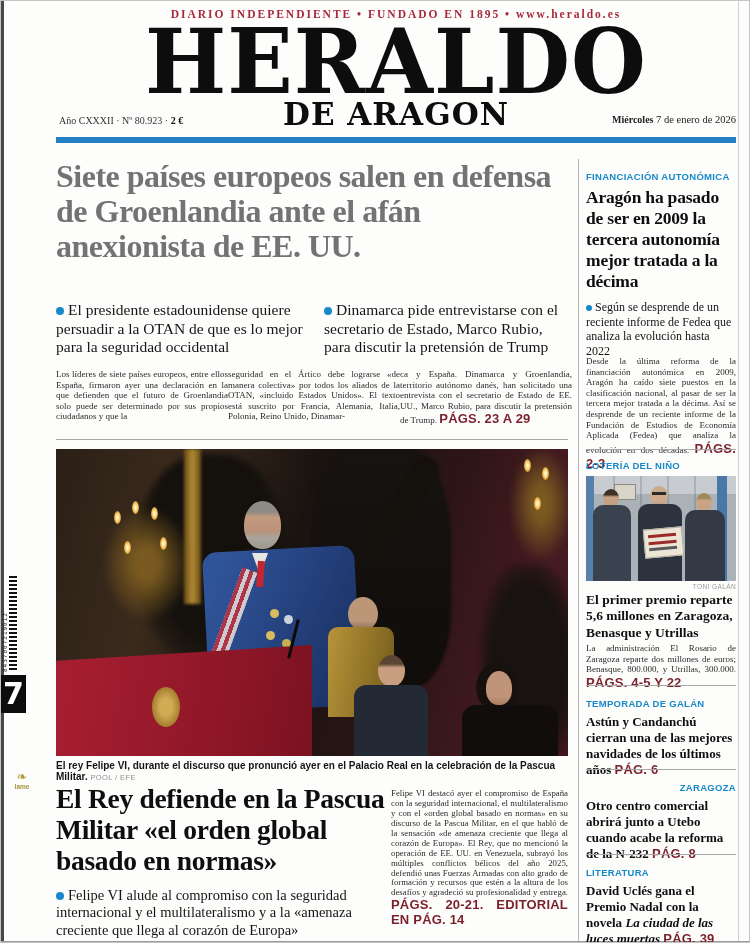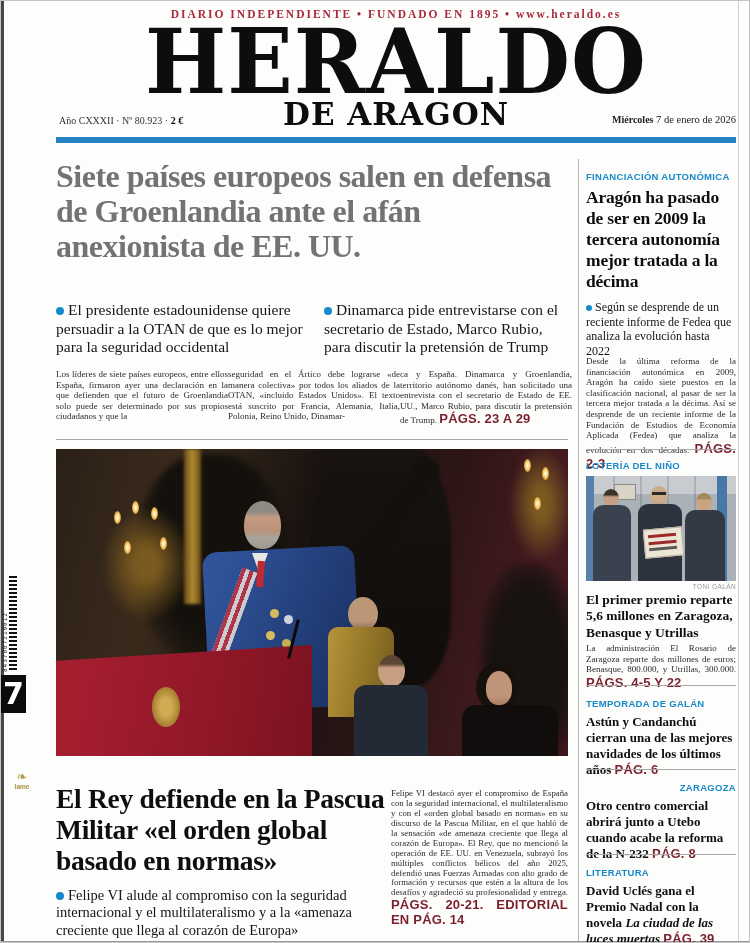--- a/index.html
+++ b/index.html
@@ -158,20 +158,21 @@
 
     <div class="ph" style="left:292px;top:148px;width:30px;height:34px;border-radius:50%;background:linear-gradient(#bb9778 70%,#8a6a52);"></div>
     <div class="ph" style="left:272px;top:178px;width:66px;height:90px;border-radius:10px 10px 0 0;background:linear-gradient(100deg,#b8943a,#8f7226 60%,#6e5a1e);"></div>
     <div class="ph" style="left:322px;top:206px;width:27px;height:32px;border-radius:50%;background:linear-gradient(#5a4632 0 28%,#c79e80 40%);"></div>
     <div class="ph" style="left:298px;top:236px;width:74px;height:71px;border-radius:12px 12px 0 0;background:#232a35;"></div>
     <div class="ph" style="left:420px;top:214px;width:42px;height:48px;border-radius:50%;background:#17110e;"></div>
     <div class="ph" style="left:430px;top:222px;width:26px;height:34px;border-radius:50% 50% 45% 45%;background:linear-gradient(#c09478 75%,#a87e62);"></div>
     <div class="ph" style="left:406px;top:256px;width:96px;height:51px;border-radius:14px 14px 0 0;background:#110d0d;"></div>
   </div>
 
+  <div class="abs caption"><span>El rey Felipe VI, durante el discurso que pronunció ayer en el Palacio Real en la celebración de la Pascua Militar. </span><span class="credit">POOL / EFE</span></div>
 
   <div class="abs story2-head">El Rey defiende en la Pascua Militar «el orden global basado en normas»</div>
   <div class="abs story2-bullet"><span class="dot"></span><span>Felipe VI alude al compromiso con la seguridad internacional y el multilateralismo y a la «amenaza creciente que llega al corazón de Europa»</span></div>
   <div class="abs story2-body"><span>Felipe VI destacó ayer el compromiso de España con la seguridad internacional, el multilateralismo y con el «orden global basado en normas» en su discurso de la Pascua Militar, en el que habló de la sensación «de amenaza creciente que llega al corazón de Europa». El Rey, que no mencionó la operación de EE. UU. en Venezuela, subrayó los múltiples conflictos bélicos del año 2025, defendió unas Fuerzas Armadas con alto grado de formación y recursos que estén a la altura de los desafíos y agradeció su profesionalidad y entrega. </span><span class="pageref">PÁGS. 20-21. EDITORIAL EN PÁG. 14</span></div>
 
   <div class="abs sb kicker" style="top:170px;">FINANCIACIÓN AUTONÓMICA</div>
   <div class="abs sb sb-head sb-head-lg" style="top:186px;">Aragón ha pasado de ser en 2009 la tercera autonomía mejor tratada a la décima</div>
   <div class="abs sb sb-bullet" style="top:299px;"><span class="dot-sm"></span><span>Según se desprende de un reciente informe de Fedea que analiza la evolución hasta 2022</span></div>
   <div class="abs sb sb-body" style="top:355px;"><span>Desde la última reforma de la financiación autonómica en 2009, Aragón ha caído siete puestos en la clasificación nacional, al pasar de ser la tercera mejor tratada a la décima. Así se desprende de un reciente informe de la Fundación de Estudios de Economía Aplicada (Fedea) que analiza la evolución en dos décadas. </span><span class="pageref">PÁGS. 2-3</span></div>
   <div class="abs rule" style="left:585px;top:448px;width:150px;"></div>

